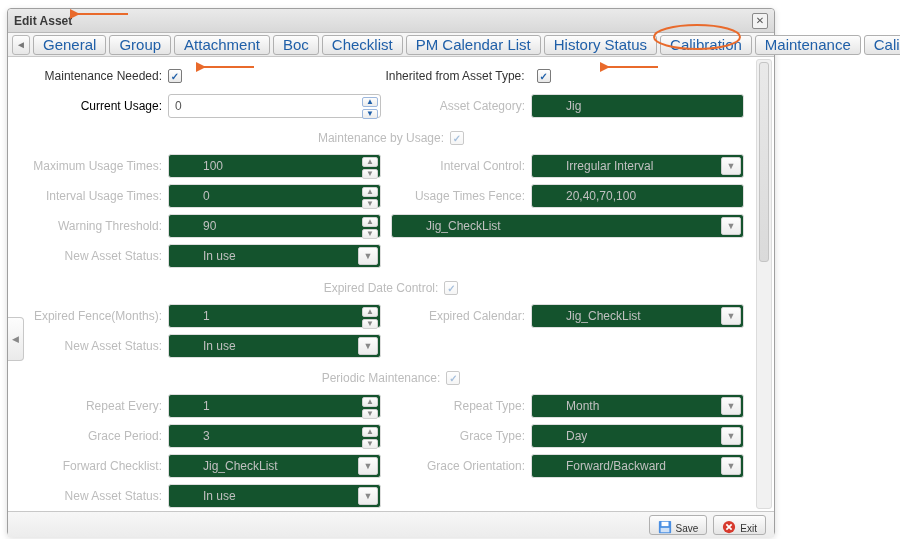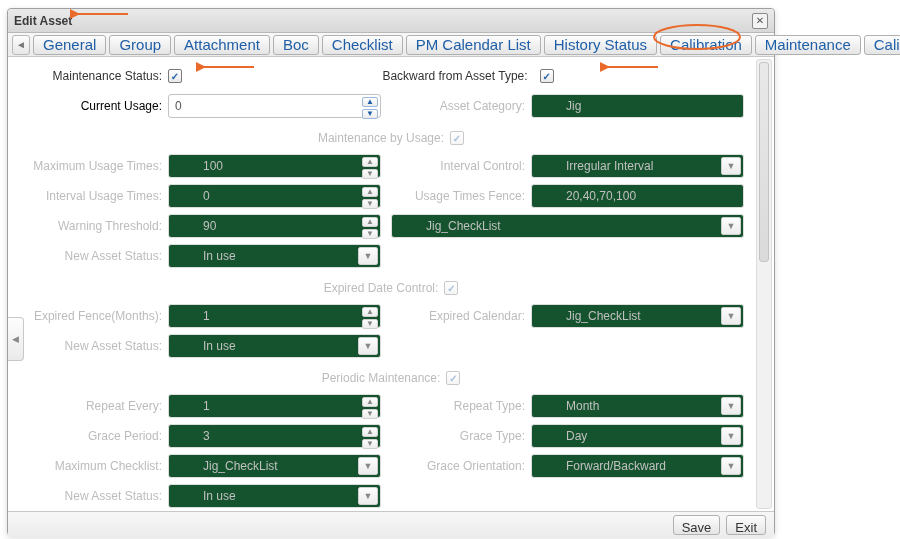--- a/index.html
+++ b/index.html
@@ -85,22 +85,22 @@
     border:1px solid #cfcfcf; border-radius:2px;
     background:linear-gradient(#fdfdfd,#ececec); display:flex; align-items:center;
     justify-content:center; font-size:9px; color:#888; }
   .footer {
     height:26px; background:linear-gradient(#f7f7f7,#ececec);
     border-top:1px solid #c8c8c8; display:flex; align-items:center; justify-content:flex-end;
     gap:6px; padding:0 8px;
   }
   .btn {
     height:20px; padding:0 8px; border:1px solid #b0b0b0; border-radius:3px;
-    background:linear-gradient(#fdfdfd,#e5e5e5); font-size:13px; color:#333;
-    display:flex; align-items:flex-end; gap:4px; cursor:pointer;flex-direction:column;
+    background:linear-gradient(#fdfdfd,#e5e5e5); font-size:10px; color:#333;
+    display:flex; align-items:flex-end; gap:4px; cursor:pointer;
   }
   .icon { display:inline-block; width:14px; height:14px; }
   
   .anno { position:absolute; pointer-events:none; }
   .arrow-red { stroke:#e96a2b; fill:#e96a2b; }
   .circle-red { stroke:#e96a2b; fill:none; stroke-width:2; }
   .val { overflow:hidden; text-overflow:ellipsis; white-space:nowrap; margin-right:18px;}
 </style>
 </head>
 <body>
@@ -125,26 +125,26 @@
       <div class="tab">Calibration</div>
       <div class="tab">Maintenance</div>
       <div class="tab">Calibration History</div>
       <div class="tab-arrow">►</div>
     </div>
 
     <div class="content">
       <div class="content-inner">
 
         <div class="toprow">
-          <span class="lbl">Maintenance Status:</span>
+          <span class="lbl">Maintenance Needed:</span>
           <span class="fld">
               <span class="chk"></span>
             </span>
           <span class="gap"></span>
-          <span class="lbl" style="width:auto;">Backward from Asset Type:</span>
+          <span class="lbl" style="width:auto;">Inherited from Asset Type:</span>
           <span class="fld" style="padding-left:6px;">
               <span class="chk"></span>
             </span>
           <span class="gap"></span>
         </div>
 
         <div class="grid" style="margin-top:8px;">
           <div class="col">
             <div class="row">
               <span class="lbl">Current Usage:</span>
@@ -320,21 +320,21 @@
                   <div class="spinner dimfld">
                 <span class="val">3</span>
                 <div class="spinbtns">
                       <div class="sb">▲</div>
                       <div class="sb">▼</div>
                     </div>
               </div>
                 </div>
             </div>
             <div class="row">
-              <span class="lbl">Maximum Checklist:</span>
+              <span class="lbl">Forward Checklist:</span>
               <div class="fld">
                   <div class="select dimfld">
                 <span class="val">Jig_CheckList</span>
                 <span class="arrow">▼</span>
               </div>
                 </div>
             </div>
             <div class="row">
               <span class="lbl">New Asset Status:</span>
               <div class="fld">

